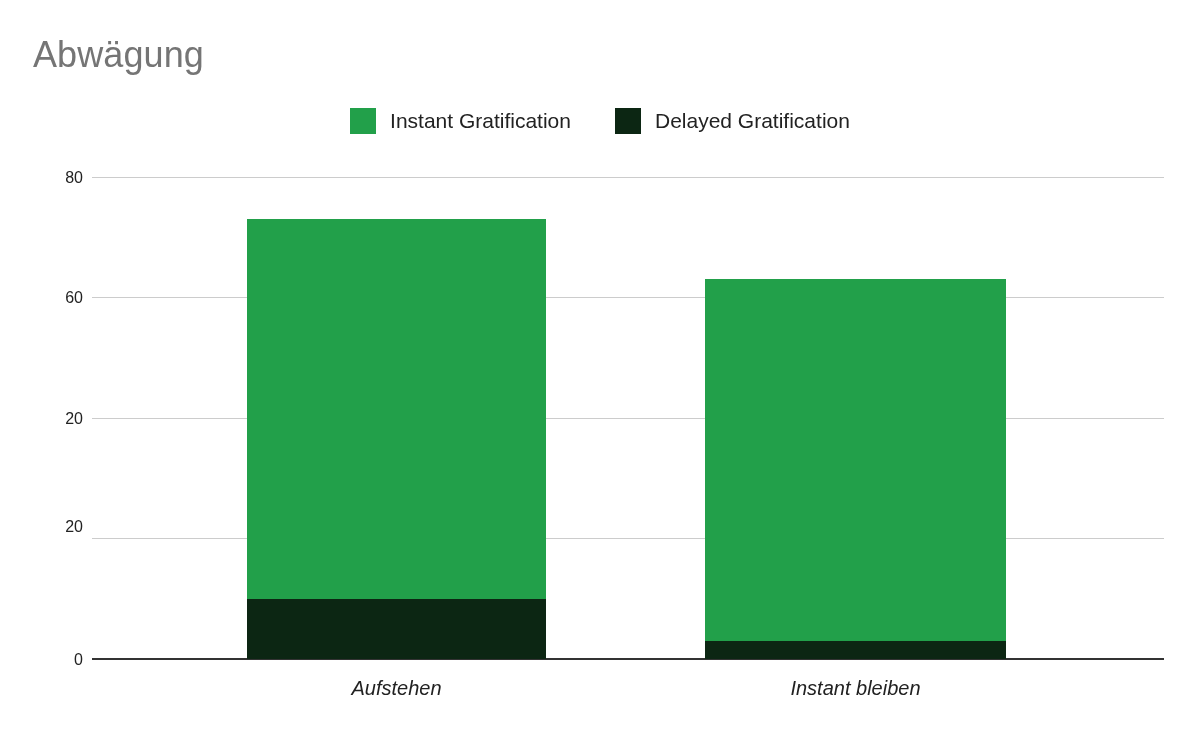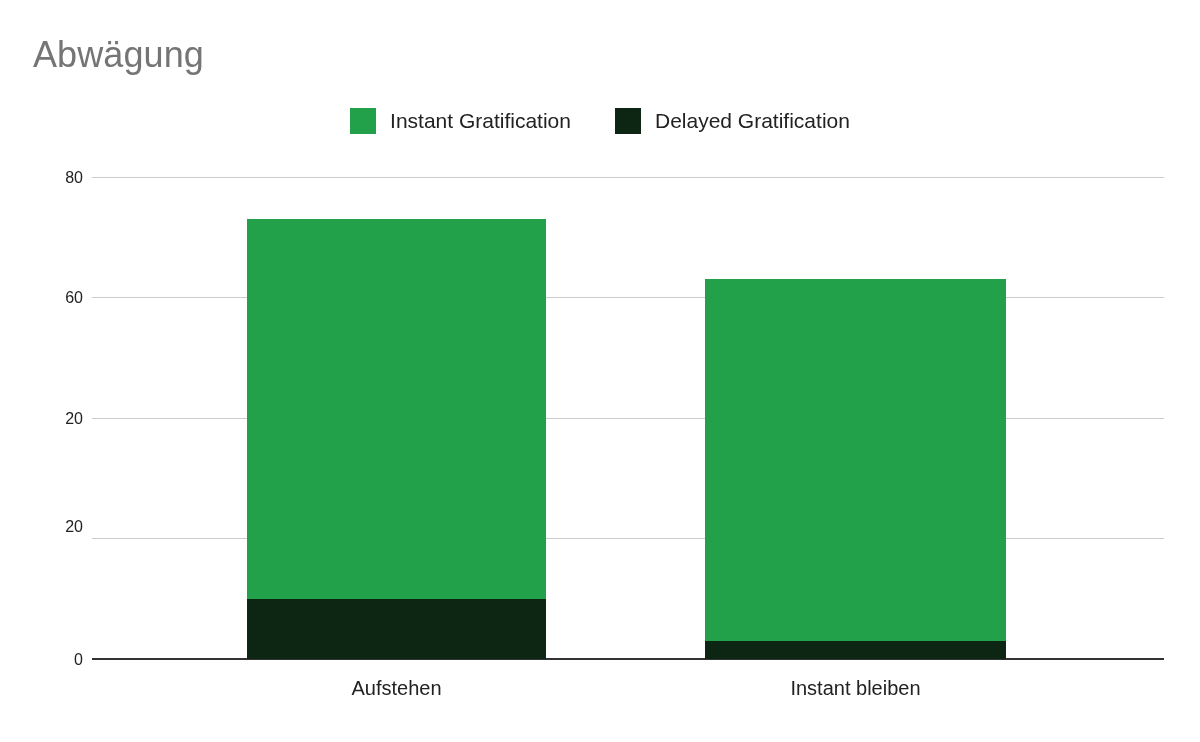--- a/index.html
+++ b/index.html
@@ -98,20 +98,21 @@
     width: 100%;
   }
   .xtick-label {
     position: absolute;
     top: 676px;
     font-size: 20px;
     line-height: 24px;
     color: #222222;
     text-align: center;
     white-space: nowrap;
+    font-style: italic;
   }
 </style>
 </head>
 <body>
 
 <div id="chart-root">
 
   <div id="chart-title">Abwägung</div>
 
   <div id="legend">

